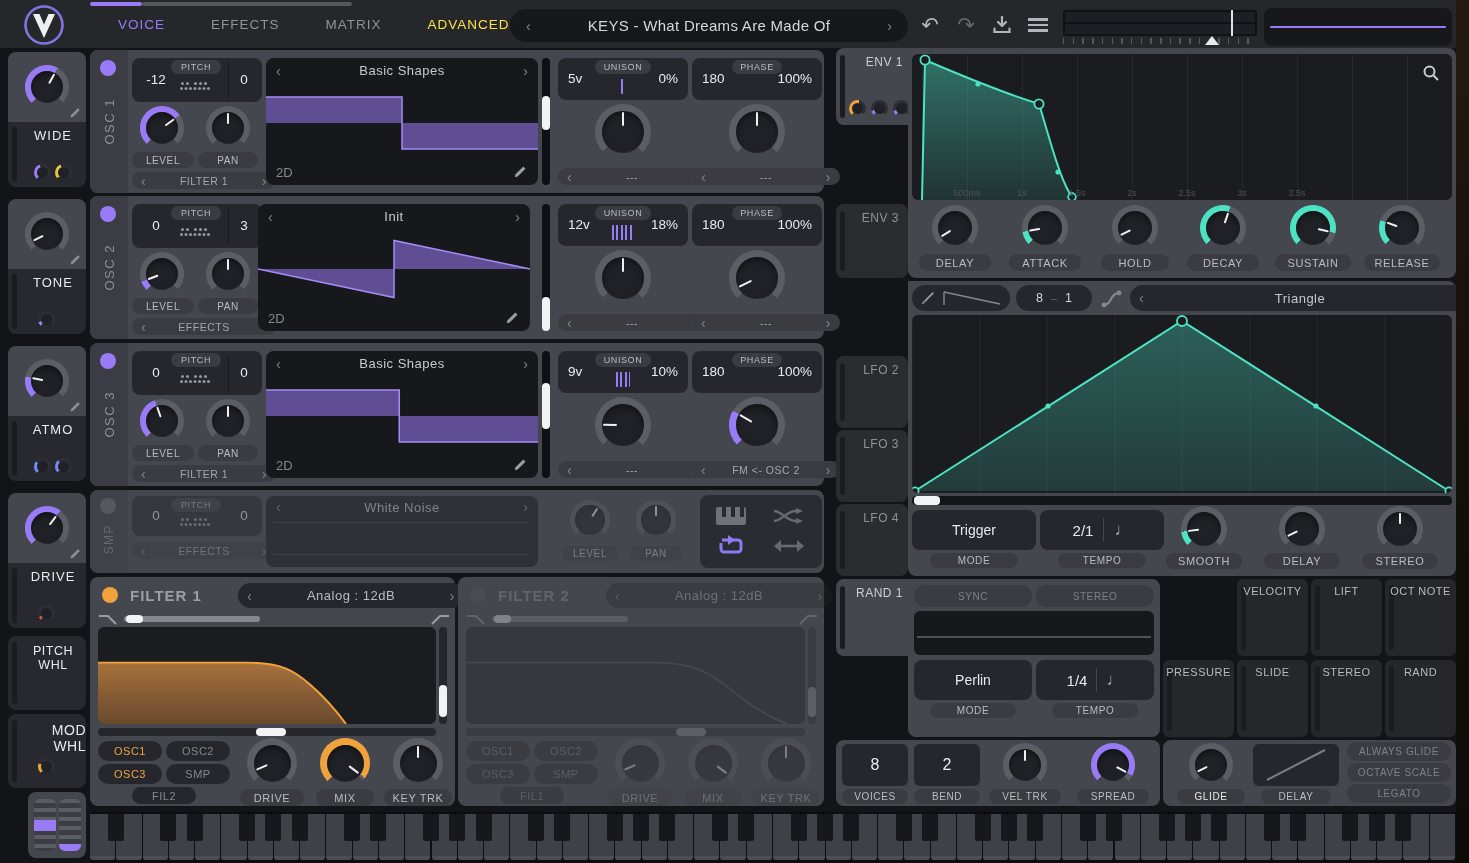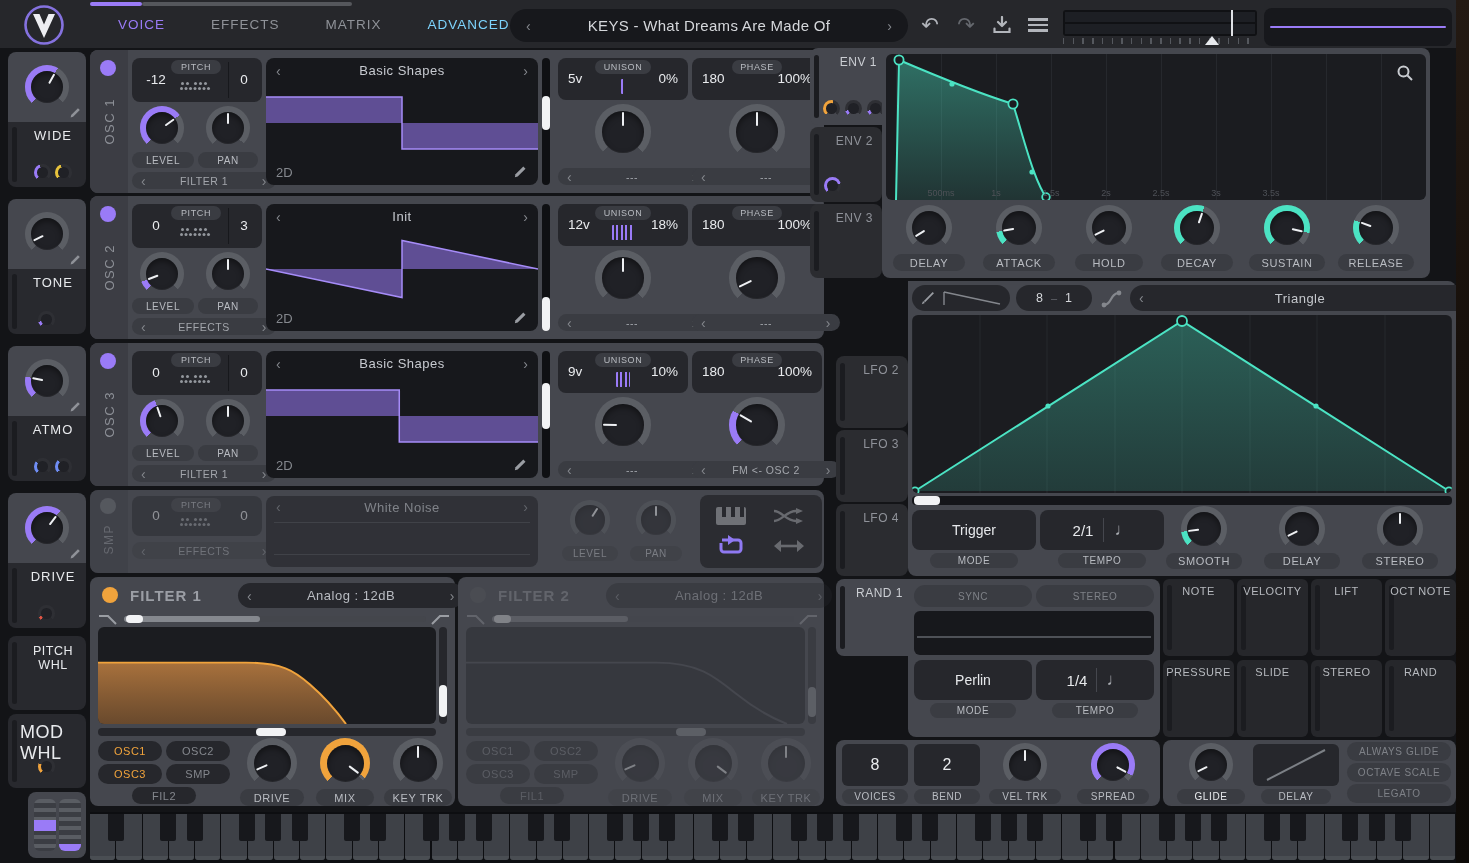--- a/index.html
+++ b/index.html
@@ -73,21 +73,21 @@
   <svg class="abs" style="left:22px;top:3px" width="44" height="44" viewBox="0 0 44 44">
     <circle cx="22" cy="22" r="18.5" stroke="#8d78ef" stroke-width="2.6" fill="none" opacity=".92"></circle>
     <path d="M11 11 L22 35 L33 11 L26.5 11 L22 21.5 L17.5 11 Z" fill="#edeef2"></path>
   </svg>
   <div class="abs" style="left:90px;top:2px;width:52px;height:4px;background:#9a7bf7;border-radius:2px"></div>
   <div class="abs" style="left:142px;top:2px;width:210px;height:4px;background:#55575c;border-radius:2px"></div>
   <div class="abs" style="left:118px;top:0;height:48px;display:flex;gap:46px;align-items:center;font-size:13.5px;letter-spacing:1px">
     <span style="color:#9a7bf7">VOICE</span>
     <span style="color:#8f9298">EFFECTS</span>
     <span style="color:#8f9298">MATRIX</span>
-    <span style="color:#7dd3fc">ADVANCED</span>
+    <span style="color:#fde047">ADVANCED</span>
   </div>
   <div class="abs" style="left:510px;top:9px;width:398px;height:33px;background:#17181c;border-radius:17px;display:flex;align-items:center;justify-content:space-between;padding:0 16px;box-sizing:border-box">
     <span class="chev-l" style="font-size:16px"></span>
     <span style="color:#d5d7db;font-size:15px;letter-spacing:.3px">KEYS - What Dreams Are Made Of</span>
     <span class="chev-r" style="font-size:16px"></span>
   </div>
   <div class="icon-btn undo" style="left:918px;top:13px;width:24px;height:24px"></div>
   <div class="icon-btn redo" style="left:954px;top:13px;width:24px;height:24px"></div>
   <svg class="abs" style="left:992px;top:16px" width="20" height="18" viewBox="0 0 20 18">
     <path d="M10 1v8M6 6l4 4 4-4" stroke="#b2b5bb" stroke-width="2.2" fill="none" stroke-linecap="round" stroke-linejoin="round"></path>
@@ -209,21 +209,21 @@
     </div>
   </div>
 
   <div class="abs" style="left:8px;top:636px;width:78px;height:74px;background:#28292e;border-radius:8px">
     <div class="tbar" style="top:6px;bottom:6px"></div>
     <div class="abs" style="left:12px;right:0;top:8px;text-align:center;color:#e8eaed;font-size:12.5px;letter-spacing:.5px">PITCH WHL</div>
   </div>
 
   <div class="abs" style="left:8px;top:714px;width:78px;height:74px;background:#28292e;border-radius:8px">
     <div class="tbar" style="top:6px;bottom:6px"></div>
-    <div class="abs" style="left:12px;right:0;top:8px;text-align:left;color:#e8eaed;font-size:18px;letter-spacing:.5px">MOD WHL</div>
+    <div class="abs" style="left:12px;right:0;top:8px;text-align:right;color:#e8eaed;font-size:14px;letter-spacing:.5px">MOD WHL</div>
     <span class="mini" style="left:30px;top:44px">
         <i class="k-tr"></i>
         <i class="k-ar" style="background:conic-gradient(from 225deg, #f0a33c 0deg 67.5deg, rgba(0,0,0,0) 67.5deg 360deg)"></i>
         <i class="k-bd"></i>
       </span>
   </div>
 
   <div class="abs" style="left:28px;top:792px;width:58px;height:66px;background:#45474e;border-radius:8px">
     <div class="wheel" style="left:6px">
       <span class="band" style="top:calc(50% - 5px);height:11px"></span>
@@ -334,21 +334,21 @@
       <i class="k-bd"></i>
       <i class="k-pt" style="transform:rotate(0deg)"></i>
     </div>
   <span class="pill" style="left:42px;top:102px;width:62px;height:16px">LEVEL</span>
   <span class="pill" style="left:108px;top:102px;width:60px;height:16px">PAN</span>
   <div class="sel" style="left:42px;top:122px;width:126px;height:17px">
     <span class="chev-l"></span>
       <span class="lbl">EFFECTS</span>
       <span class="chev-r"></span>
   </div>
-  <div class="disp" style="left:176px;top:8px;width:272px;height:127px">
+  <div class="disp" style="left:168px;top:8px;width:272px;height:127px">
     <span class="wt-chev chev-l" style="left:10px"></span>
     <div class="wt-head">Init</div>
     <span class="wt-chev chev-r" style="right:10px"></span>
     <svg class="abs" style="left:0;top:26px" width="272" height="78" viewBox="0 0 100 60" preserveAspectRatio="none">
       <polygon points="0,30 50,52 50,8 100,30" fill="rgba(154,123,247,.55)"></polygon>
       <polyline points="0,30 50,52 50,8 100,30" fill="none" stroke="#a68cf8" stroke-width="1.5" vector-effect="non-scaling-stroke"></polyline>
     </svg>
     <span class="abs" style="left:10px;bottom:5px;color:#85888e;font-size:13px">2D</span>
     <svg class="abs" style="right:10px;bottom:6px" width="15" height="15" viewBox="0 0 24 24">
         <path d="M3 21l4.5-1L20 7.5 16.5 4 4 16.5z" fill="#9a9da3"></path>
@@ -658,46 +658,37 @@
         <i class="k-tr"></i>
         <i class="k-bd"></i>
         <i class="k-pt" style="transform:rotate(0deg)"></i>
       </div>
     <span class="pill" style="left:150px;top:212px;width:64px;height:17px;font-size:11px">DRIVE</span>
     <span class="pill" style="left:226px;top:212px;width:58px;height:17px;font-size:11px">MIX</span>
     <span class="pill" style="left:294px;top:212px;width:68px;height:17px;font-size:11px">KEY TRK</span>
   </div>
 </div>
 
-<div class="abs" style="left:810px;top:48px;width:620px;height:230px">
+<div class="abs" style="left:836px;top:48px;width:620px;height:230px">
   <div class="tab on" style="left:0;top:0;width:76px;height:77px;border-radius:8px 0 0 8px">
     <span class="tbar"></span>
     <span class="tlabel">ENV 1</span>
     <span class="mini" style="left:13px;top:52px">
         <i class="k-tr"></i>
         <i class="k-ar" style="background:conic-gradient(from 225deg, #f0a33c 0deg 148.5deg, rgba(0,0,0,0) 148.5deg 360deg)"></i>
         <i class="k-bd"></i>
       </span>
     <span class="mini" style="left:35px;top:52px">
         <i class="k-tr"></i>
         <i class="k-ar" style="background:conic-gradient(from 225deg, #9a7bf7 0deg 27deg, rgba(0,0,0,0) 27deg 360deg)"></i>
         <i class="k-bd"></i>
       </span>
     <span class="mini" style="left:57px;top:52px">
         <i class="k-tr"></i>
         <i class="k-ar" style="background:conic-gradient(from 225deg, #9a7bf7 0deg 27deg, rgba(0,0,0,0) 27deg 360deg)"></i>
-        <i class="k-bd"></i>
-      </span>
-  </div>
-  <div class="tab" style="left:0;top:79px;width:72px;height:75px">
-    <span class="tbar"></span>
-    <span class="tlabel">ENV 2</span>
-    <span class="mini" style="left:14px;top:50px">
-        <i class="k-tr"></i>
-        <i class="k-ar" style="background:conic-gradient(from 225deg, #9a7bf7 0deg 210.60000000000002deg, rgba(0,0,0,0) 210.60000000000002deg 360deg)"></i>
         <i class="k-bd"></i>
       </span>
   </div>
   <div class="tab" style="left:0;top:156px;width:72px;height:74px">
     <span class="tbar"></span>
     <span class="tlabel">ENV 3</span>
   </div>
   <div class="card" style="left:72px;top:0;width:548px;height:230px;border-radius:0 8px 8px 8px">
     <div class="graph gridv-env" style="left:4px;top:6px;width:540px;height:146px">
       <svg width="540" height="146" viewBox="0 0 540 146">
@@ -878,24 +869,20 @@
     <div class="dark" style="left:128px;top:81px;width:118px;height:40px;display:flex;align-items:center;justify-content:center;gap:9px">
       <span style="color:#e6e8eb;font-size:15px">1/4</span>
       <span style="width:1px;height:24px;background:#45474e"></span>
       <span class="note"></span>
     </div>
     <span class="pill" style="left:144px;top:124px;width:86px;height:15px">TEMPO</span>
   </div>
 </div>
 
 <div class="abs" style="left:1163px;top:579px;width:293px;height:158px">
-  <div class="srccell" style="left:0;top:0;width:71px;height:77px">
-      <span class="tbar" style="top:6px;bottom:6px"></span>
-      <span class="srclbl">NOTE</span>
-    </div>
   <div class="srccell" style="left:74px;top:0;width:71px;height:77px">
       <span class="tbar" style="top:6px;bottom:6px"></span>
       <span class="srclbl">VELOCITY</span>
     </div>
   <div class="srccell" style="left:148px;top:0;width:71px;height:77px">
       <span class="tbar" style="top:6px;bottom:6px"></span>
       <span class="srclbl">LIFT</span>
     </div>
   <div class="srccell" style="left:222px;top:0;width:71px;height:77px">
       <span class="tbar" style="top:6px;bottom:6px"></span>

